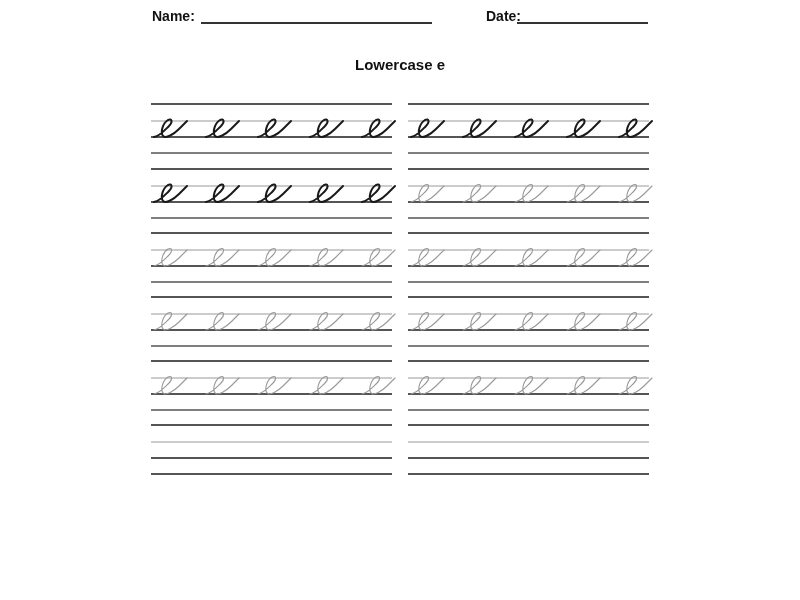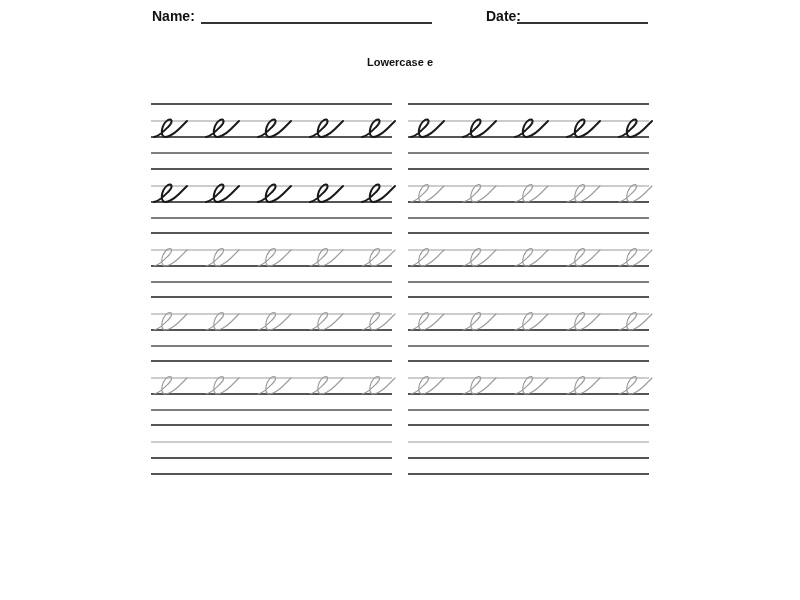--- a/index.html
+++ b/index.html
@@ -1,19 +1,19 @@
 <!DOCTYPE html>
 <html><head>
 <meta charset="utf-8">
 <style>
   html, body { margin:0; padding:0; background:#ffffff; }
   body { width:800px; height:600px; position:relative; overflow:hidden; font-family:"Liberation Sans", sans-serif; color:#111; }
   .hdr { position:absolute; top:8px; font-weight:bold; font-size:14px; }
   .ul { position:absolute; height:2px; background:#333; }
-  .title { position:absolute; top:56px; left:0; width:800px; text-align:center; font-weight:bold; font-size:11px; }
+  .title { position:absolute; top:56px; left:0; width:800px; text-align:center; font-weight:bold; font-size:15px; }
   .ws { position:absolute; left:0; top:0; width:800px; height:600px; }
 </style>
 </head>
 <body>
 
 <div class="hdr" style="left:152px;">Name:</div>
 <div class="ul" style="left:201px; top:22px; width:231px;"></div>
 <div class="hdr" style="left:486px;">Date:</div>
 <div class="ul" style="left:517px; top:22px; width:131px;"></div>
 

